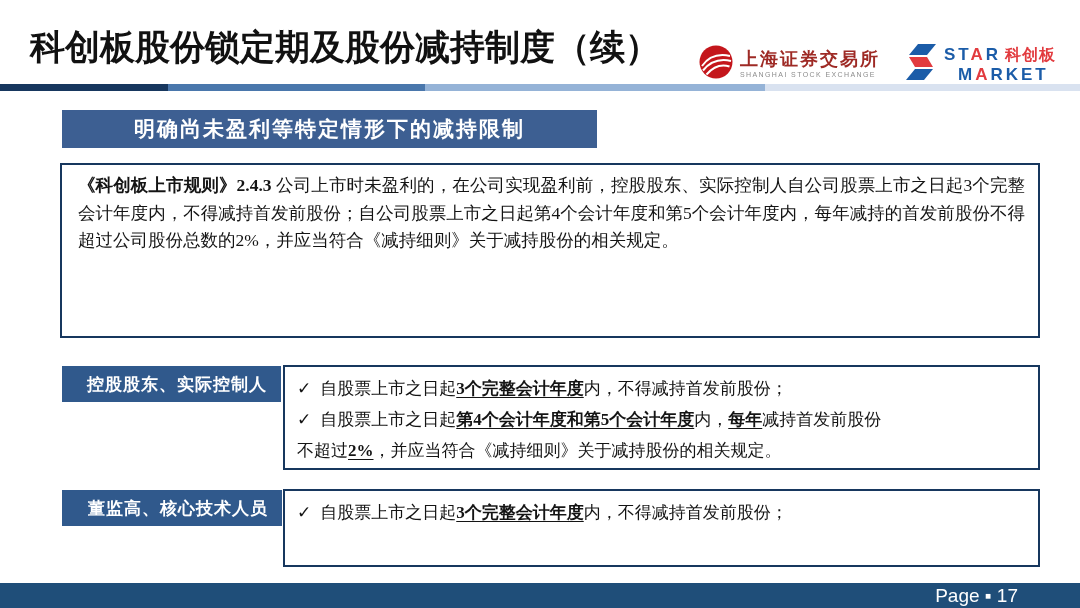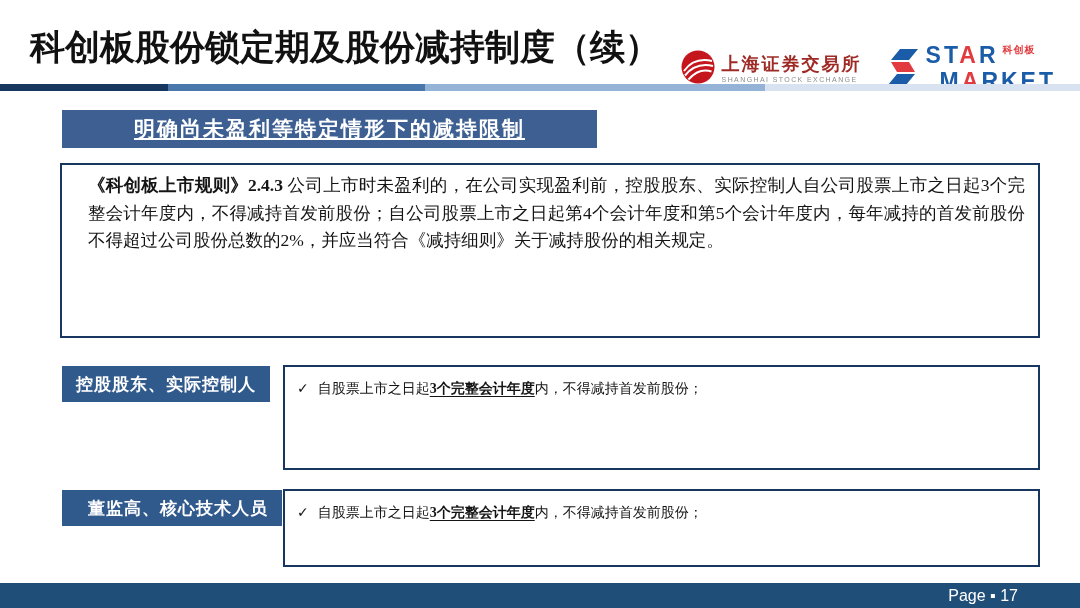--- a/index.html
+++ b/index.html
@@ -15,66 +15,66 @@
   .logos{position:absolute;right:24px;top:44px;display:flex;align-items:center;gap:26px;}
   .sse-logo{display:flex;align-items:center;gap:7px;}
   .sse-text{display:flex;flex-direction:column;line-height:1;}
   .sse-cn{font-size:18px;font-weight:bold;color:var(--sse-name-red,#9E2A25);letter-spacing:2px;}
   .sse-en{font-size:7px;color:var(--sse-name-gray,#8C8C8C);letter-spacing:1.4px;margin-top:3px;
           font-family:"Liberation Sans","DejaVu Sans",sans-serif;}
   .star-logo{display:flex;align-items:center;gap:8px;}
   .star-text{display:flex;flex-direction:column;line-height:1;
              font-family:"Liberation Sans","DejaVu Sans",sans-serif;}
   .star-row1{display:flex;align-items:flex-start;gap:4px;}
-  .star-word{font-size:23px;font-weight:bold;color:var(--star-blue,#1B5CA8);letter-spacing:3px;}
+  .star-word{font-size:17px;font-weight:bold;color:var(--star-blue,#1B5CA8);letter-spacing:3px;}
   .star-word .red{color:var(--star-red,#E23B3F);}
-  .star-cn{font-size:10px;font-weight:bold;color:var(--star-red,#E23B3F);letter-spacing:1px;margin-top:1px;}
+  .star-cn{font-size:16px;font-weight:bold;color:var(--star-red,#E23B3F);letter-spacing:1px;margin-top:1px;}
   .star-row2{margin-left:14px;margin-top:3px;}
   
   .divider{position:absolute;left:0;top:84px;width:1080px;height:7px;display:flex;}
   .divider .seg1{width:168px;background:var(--divider-1,#17375E);}
   .divider .seg2{width:257px;background:var(--divider-2,#4A77AC);}
   .divider .seg3{width:340px;background:var(--divider-3,#95B3D7);}
   .divider .seg4{flex:1;background:var(--divider-4,#D9E2F0);}
   
   .section-chip{
     position:absolute;left:62px;top:110px;width:535px;height:38px;
     background:var(--header-bg,#3D5F92);color:#fff;font-size:21px;font-weight:bold;
-    display:flex;align-items:center;justify-content:center;letter-spacing:2px;text-decoration:underline;
+    display:flex;align-items:center;justify-content:center;letter-spacing:2px;
   }
   
   .rule-box{
     position:absolute;left:60px;top:163px;width:980px;height:175px;
     border:2px solid var(--box-border,#17375E);box-sizing:border-box;
-    padding:7px 13px 0 26px;font-size:17.5px;line-height:27.5px;text-align:justify;
+    padding:7px 13px 0 16px;font-size:17.5px;line-height:27.5px;text-align:justify;
   }
   .rule-box p{margin:0;}
   
   .label-box{
     position:absolute;left:62px;width:208px;height:36px;
     background:var(--label-bg,#30598C);color:#fff;font-size:17px;font-weight:bold;
     display:flex;align-items:center;justify-content:center;letter-spacing:1px;
   }
   .content-box{
     position:absolute;left:283px;width:757px;
     border:2px solid var(--box-border,#17375E);box-sizing:border-box;
-    padding:6px 12px 0 12px;font-size:14px;line-height:31px;
+    padding:6px 12px 0 12px;font-size:17px;line-height:31px;
   }
-  #label-row-1{top:366px;}
+  #label-row-1{top:366px;padding-left:11px;}
   #content-row-1{top:365px;height:105px;}
   #label-row-2{top:490px;padding-left:12px;}
   #content-row-2{top:489px;height:78px;}
   .check{font-weight:bold;margin-right:9px;font-family:"DejaVu Sans",sans-serif;}
   .b{font-weight:bold;}
   .em{font-weight:bold;text-decoration:underline;text-underline-offset:3px;}
   
   .footer-bar{
     position:absolute;left:0;top:583px;width:1080px;height:25px;
     background:var(--footer-bg,#1F4E79);color:var(--footer-text,#fff);
-    font-family:"Liberation Sans","DejaVu Sans",sans-serif;font-size:16px;
+    font-family:"Liberation Sans","DejaVu Sans",sans-serif;font-size:19px;
     display:flex;align-items:center;justify-content:flex-end;padding-right:62px;box-sizing:border-box;
   }
 </style>
 </head>
 <body>
 
 <div id="slide">
 
   <div class="slide-title">科创板股份锁定期及股份减持制度（续）</div>
 
@@ -124,20 +124,23 @@
 
   <div class="rule-box">
     <p><span class="b">《科创板上市规则》2.4.3 </span><span>公司上市时未盈利的，在公司实现盈利前，控股股东、实际控制人自公司股票上市之日起3个完整会计年度内，不得减持首发前股份；自公司股票上市之日起第4个会计年度和第5个会计年度内，每年减持的首发前股份不得超过公司股份总数的2%，并应当符合《减持细则》关于减持股份的相关规定。</span></p>
   </div>
 
   <div id="label-row-1" class="label-box">控股股东、实际控制人</div>
   <div id="content-row-1" class="content-box">
     <div class="bullet">
       <span class="check">✓</span><span><span>自股票上市之日起</span><span class="em">3个完整会计年度</span><span>内，不得减持首发前股份；</span></span>
     </div>
+    <div class="bullet">
+      <span class="check">✓</span><span><span>自股票上市之日起</span><span class="em">第4个会计年度和第5个会计年度</span><span>内，</span><span class="em">每年</span><span>减持首发前股份</span><br><span>不超过</span><span class="em">2%</span><span>，并应当符合《减持细则》关于减持股份的相关规定。</span></span>
+    </div>
   </div>
 
   <div id="label-row-2" class="label-box">董监高、核心技术人员</div>
   <div id="content-row-2" class="content-box">
     <div class="bullet">
       <span class="check">✓</span><span><span>自股票上市之日起</span><span class="em">3个完整会计年度</span><span>内，不得减持首发前股份；</span></span>
     </div>
   </div>
 
   <div class="footer-bar">

